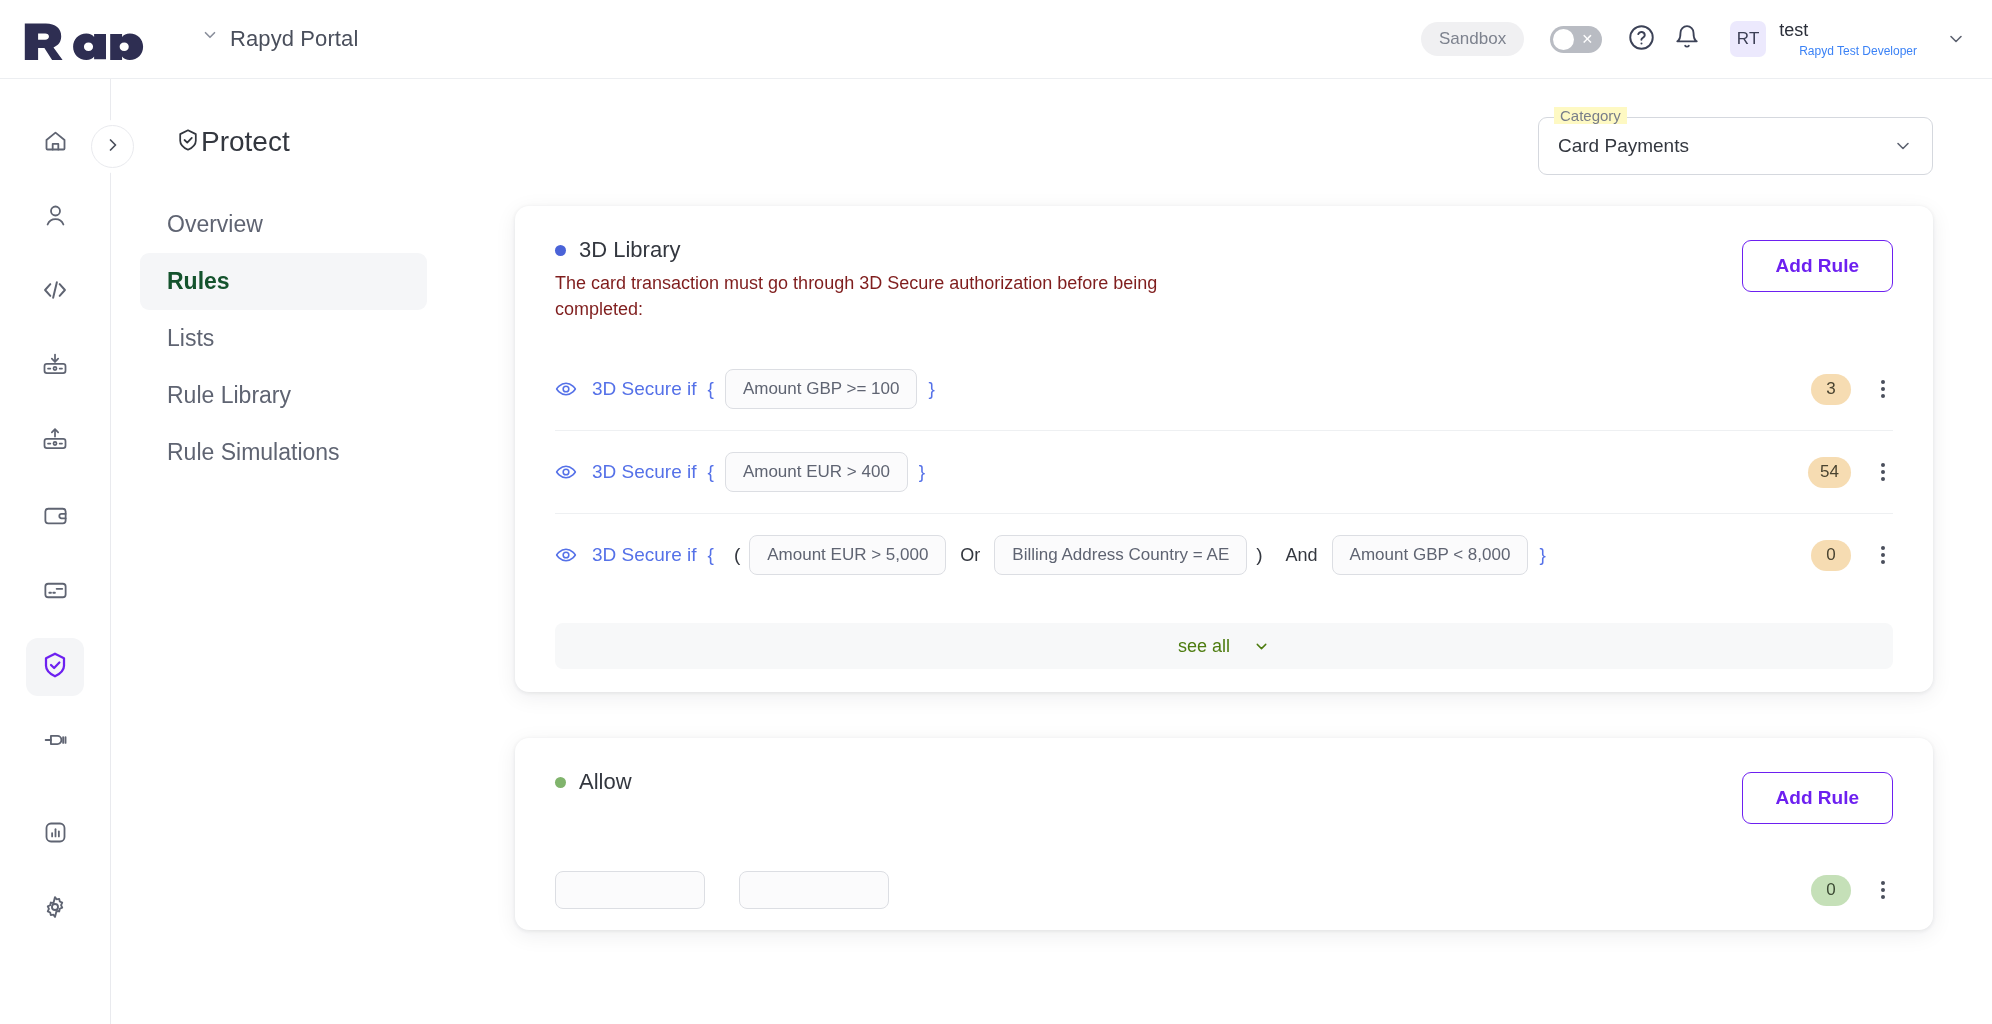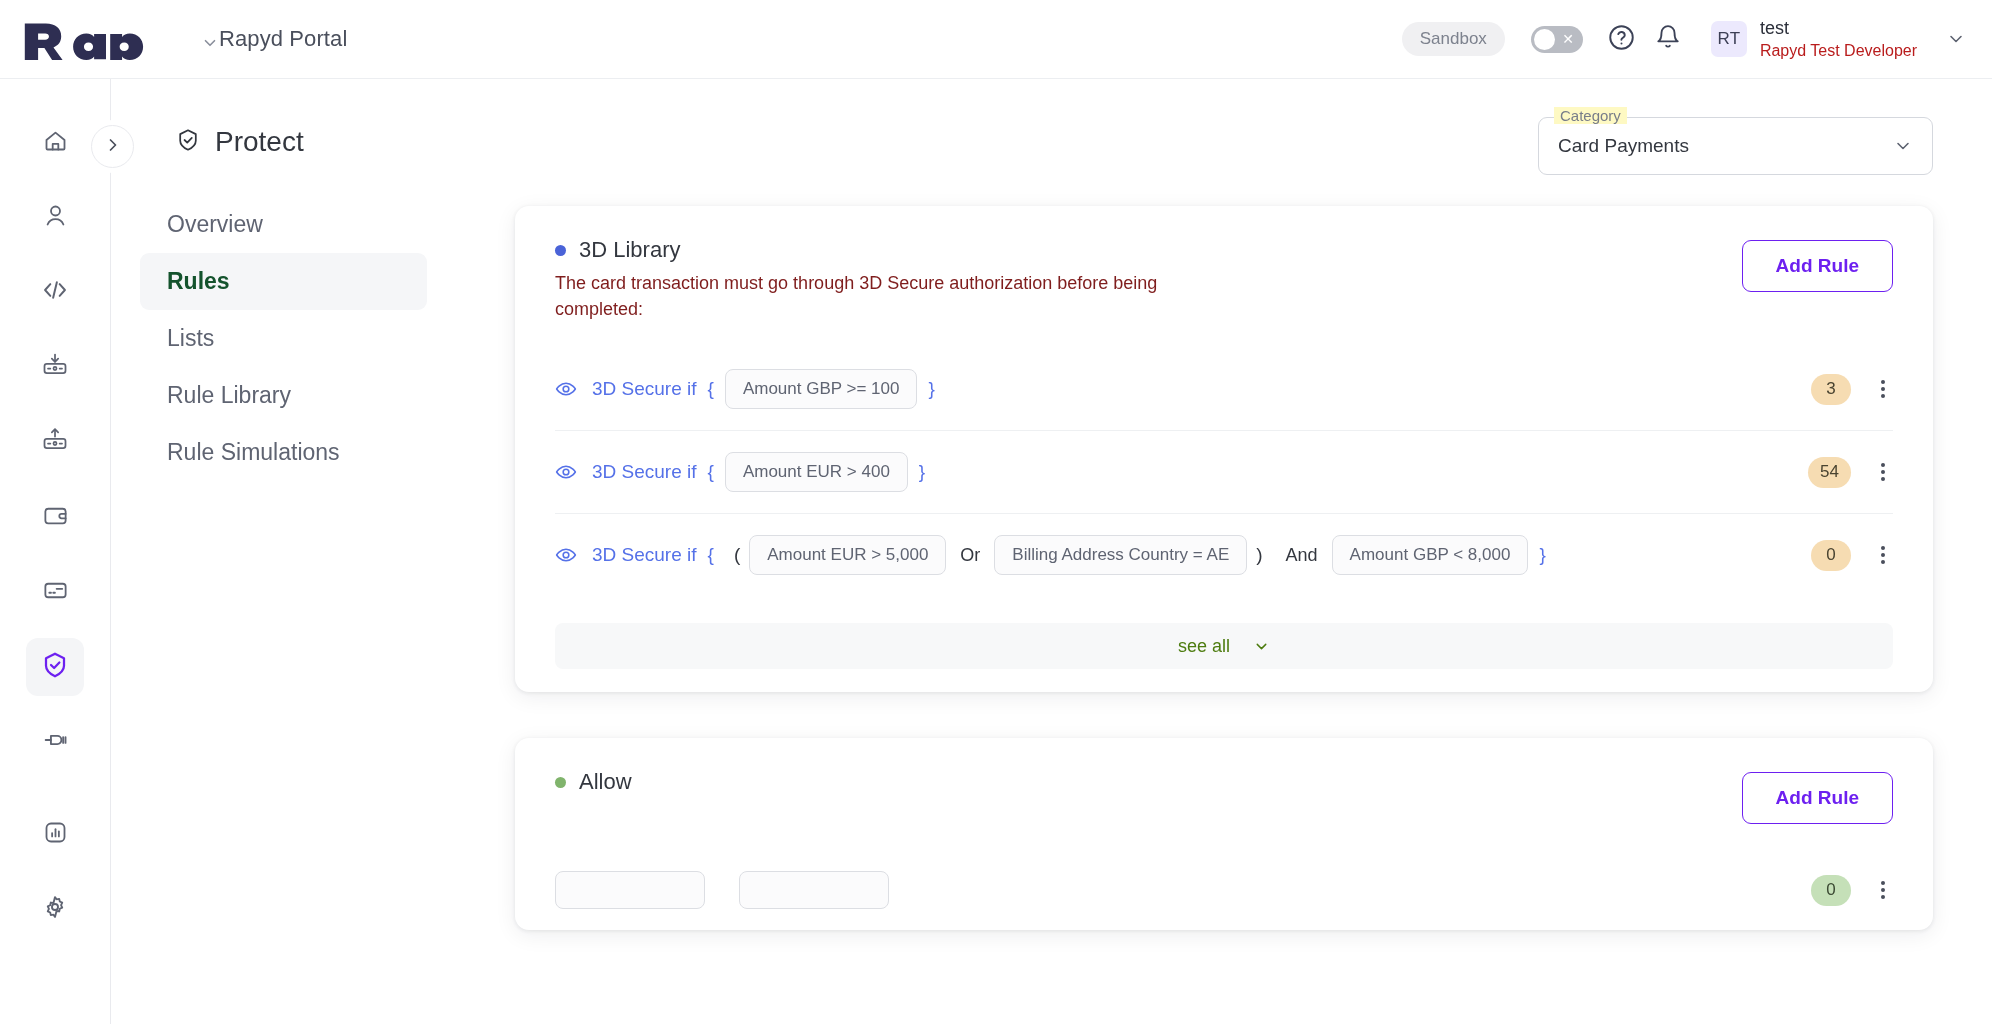--- a/index.html
+++ b/index.html
@@ -16,21 +16,21 @@
   .header {
     position: absolute; top: 0; left: 0; width: 1992px; height: 79px;
     background: #ffffff;
     border-bottom: 1px solid #eceef1;
     display: flex; align-items: center;
     z-index: 30;
   }
   .logo-wrap { margin-left: 22px; display: flex; align-items: center; }
   .logo { height: 42px; }
   .portal-switch {
-    display: flex; align-items: flex-end; 
+    display: flex; align-items: flex-start; gap: 11px;
     margin-left: 32px; cursor: pointer;
   }
   .portal-switch .chev { color: #8a8f9c; display: flex; }
   .portal-name { font-size: 22px; color: #4a4f5c; letter-spacing: .1px; }
 
   .header-right {
     margin-left: auto; margin-right: 26px;
     display: flex; align-items: center; gap: 0;
   }
   .sandbox-pill {
@@ -58,21 +58,21 @@
     display: flex; align-items: center; gap: 13px; margin-left: 20px; cursor: pointer;
   }
   .avatar {
     width: 36px; height: 36px; border-radius: 7px;
     background: #ece9fd; color: #3c3f55;
     display: flex; align-items: center; justify-content: center;
     font-size: 17px; letter-spacing: .3px;
   }
   .user-text { line-height: 1.2; }
   .user-name { font-size: 18px; color: #2b2f3a; }
-  .user-role { font-size: 16px; color: #b91c1c; margin-top: 2px; }
+  .user-role { font-size: 12px; color: #3b82f6; margin-top: 2px; margin-left: 20px; }
   .user-chev { color: #5d6270; margin-left: 16px; display: flex; }
 
   
   .rail {
     position: absolute; top: 79px; left: 0; width: 111px; height: 945px;
     background: #ffffff;
     border-right: 1px solid #e9eaee;
     padding-top: 34px;
     z-index: 20;
   }
@@ -100,21 +100,21 @@
     width: 1881px; height: 945px;
     background: #ffffff;
     overflow: hidden;
   }
 
   
   .section-nav {
     position: absolute; top: 0; left: 0; width: 345px; padding-top: 47px;
   }
   .protect-title {
-    display: flex; align-items: center; gap: 14px;
+    display: flex; align-items: center; 
     margin-left: 64px; margin-bottom: 38px;
   }
   .protect-title .t { font-size: 28px; color: #33373f; }
   .nav-item {
     margin: 0 29px; padding: 15px 27px; border-radius: 9px;
     font-size: 23px; color: #5f6472; cursor: pointer;
   }
   .nav-item.active { background: #f5f6f8; color: #14532d; font-weight: bold; }
 
   

